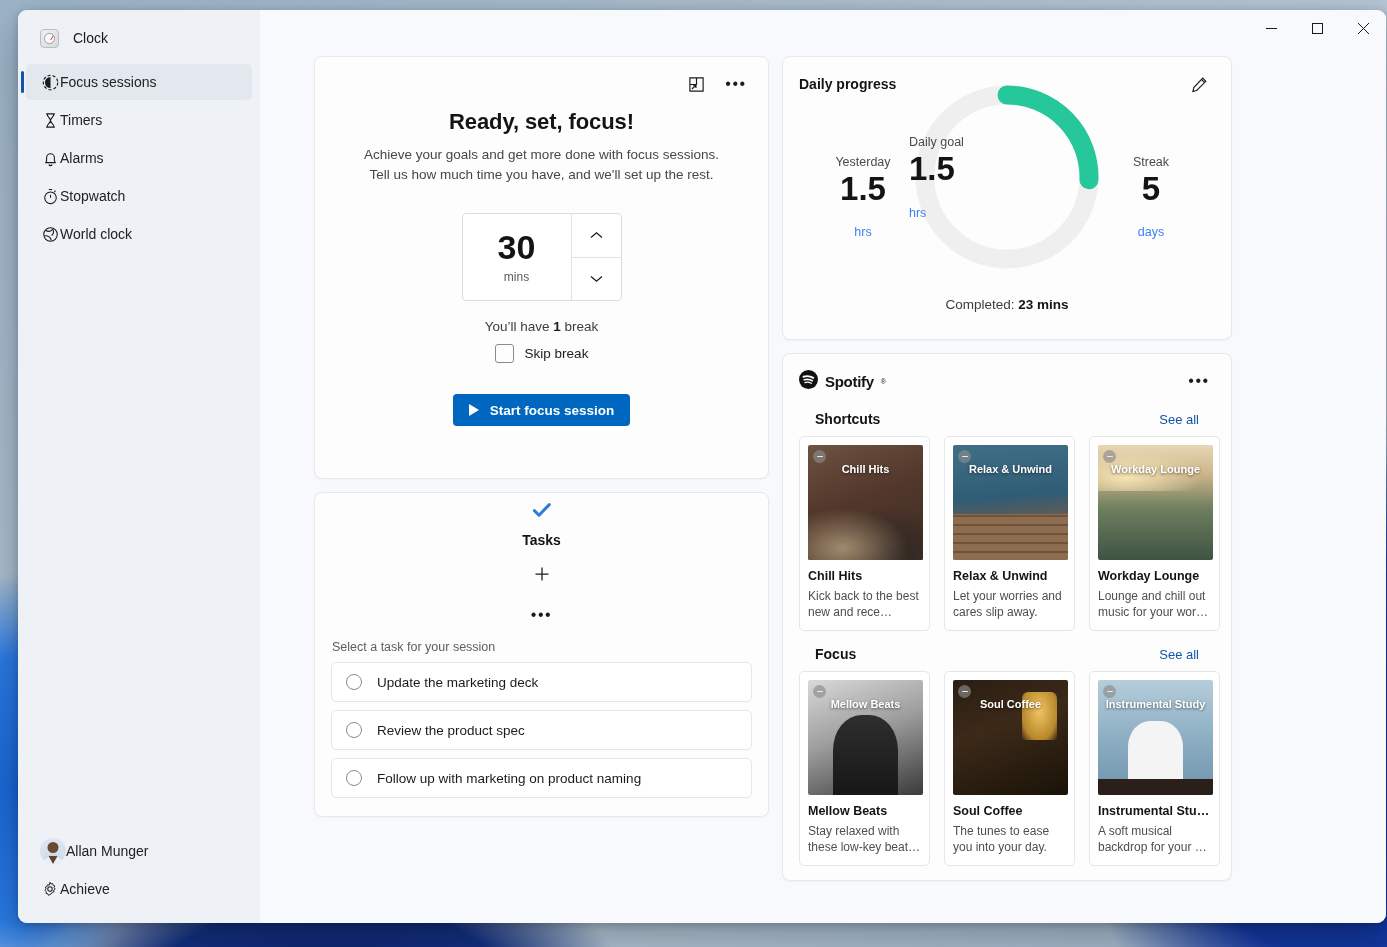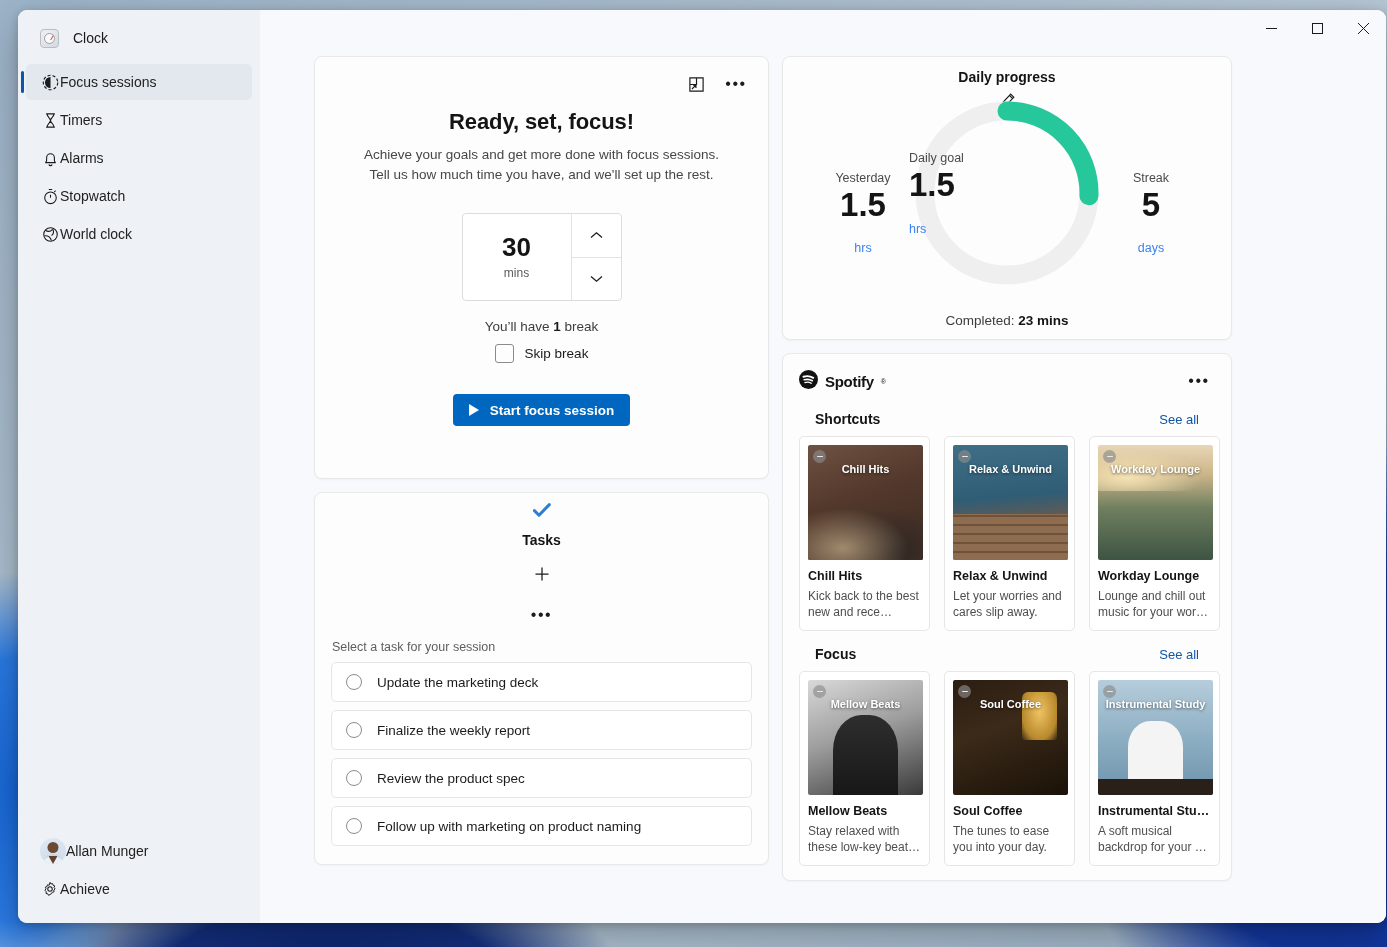--- a/index.html
+++ b/index.html
@@ -243,21 +243,21 @@
     border-radius: 4px;
     overflow: hidden;
     background: #fff;
   }
   .stepper-value {
     flex: 1;
     display:flex; flex-direction:column;
     align-items:center; justify-content:center;
     cursor: text;
   }
-  .stepper-num { font-size: 26px; font-weight: bold; color:#141414; line-height: 1; }
+  .stepper-num { font-size: 34px; font-weight: bold; color:#141414; line-height: 1; }
   .stepper-unit { font-size: 12px; color:#5b5b5b; margin-top: 6px; }
   .stepper-arrows {
     width: 50px;
     border-left: 1px solid #e2e2e2;
     display:flex; flex-direction:column;
   }
   .stepper-arrow {
     flex:1;
     display:flex; align-items:center; justify-content:center;
     cursor:pointer;
@@ -327,21 +327,21 @@
   }
   .task-row:first-of-type { margin-top: 0; }
   .radio {
     width:16px; height:16px; flex:0 0 16px;
     border-radius:50%;
     border:1.4px solid #8c8c8c;
   }
 
   
   #progress-card { height: 284px; padding: 12px 16px 0; position: relative; }
-  .card-head { display:flex; align-items:center;flex-direction:column; }
+  .card-head { display:flex; align-items:center; }
   #progress-title { font-size:14px; font-weight:bold; color:#141414; flex:1; }
 
   .progress-body {
     position: relative;
     height: 196px;
     display:flex; align-items:center; justify-content:space-between;
     padding: 0 16px;
   }
   .stat { text-align:center; width: 96px; }
   .stat-label { font-size: 12.5px; color:#4a4a4a; }
@@ -659,24 +659,20 @@
               <span class="dots">•••</span>
             </div>
           </div>
 
           <div id="tasks-sub">Select a task for your session</div>
 
           <div>
             <div class="task-row">
               <span class="radio"></span>
               <span>Update the marketing deck</span>
-            </div>
-            <div class="task-row">
-              <span class="radio"></span>
-              <span>Finalize the weekly report</span>
             </div>
             <div class="task-row">
               <span class="radio"></span>
               <span>Review the product spec</span>
             </div>
             <div class="task-row">
               <span class="radio"></span>
               <span>Follow up with marketing on product naming</span>
             </div>
           </div>

